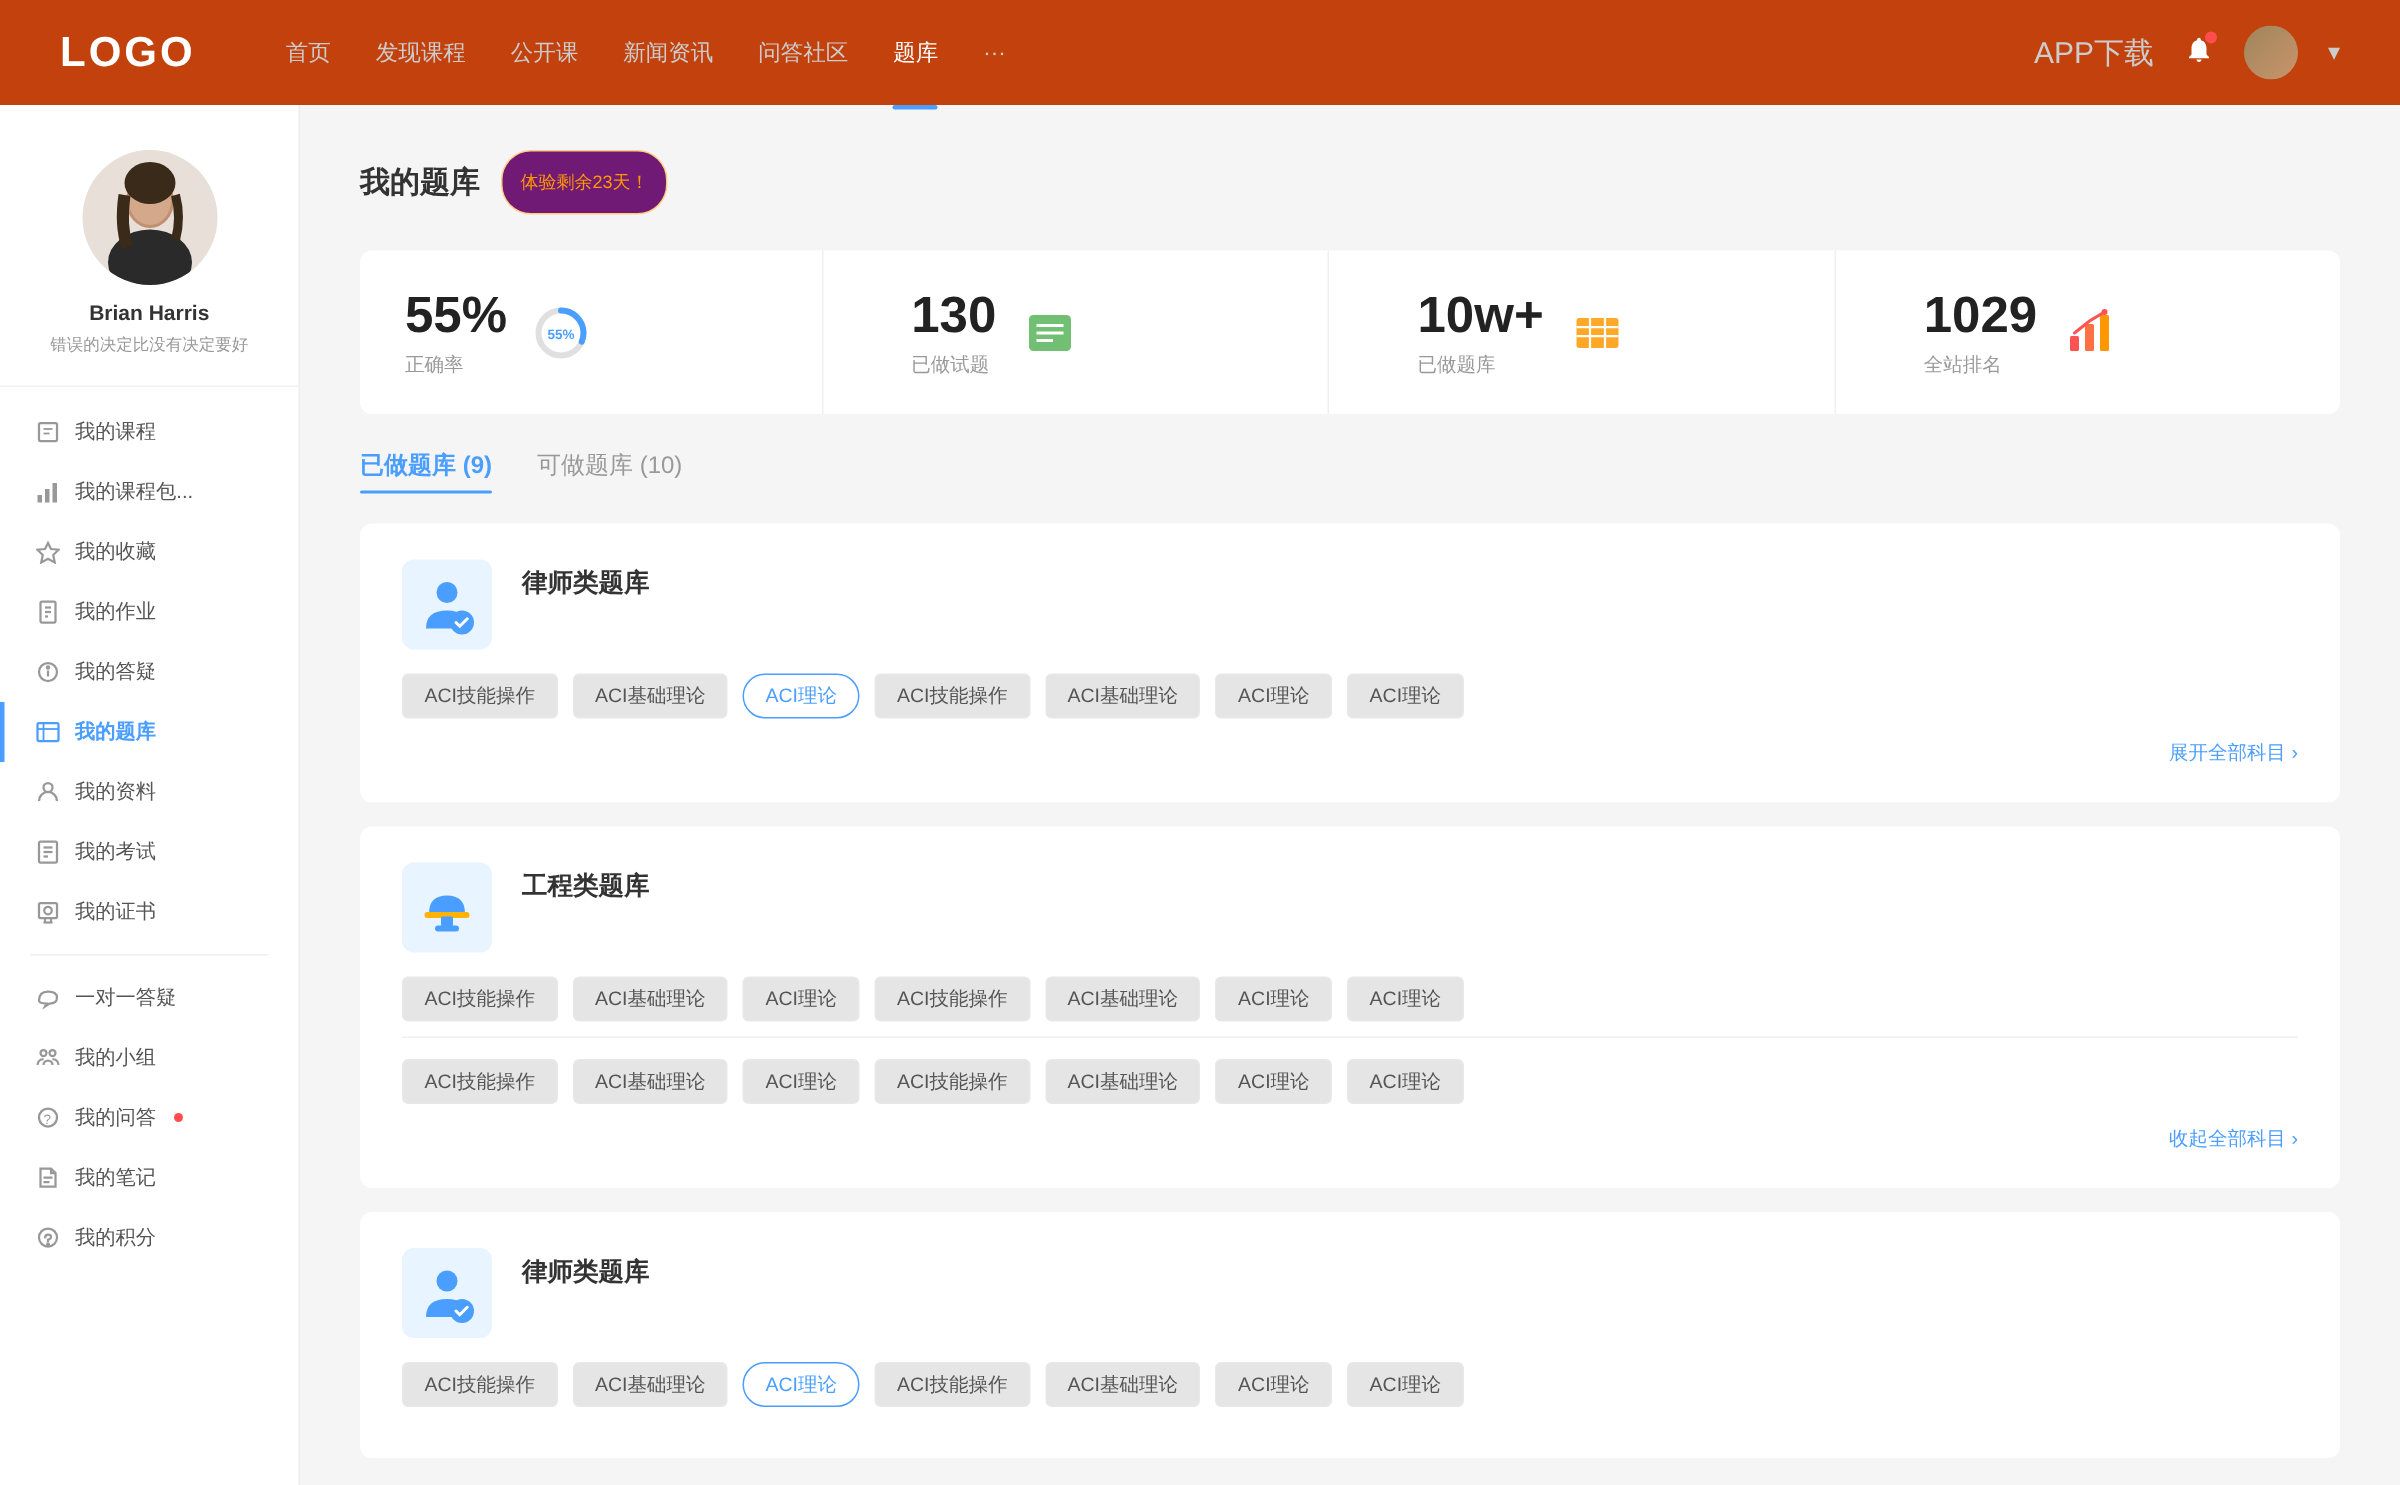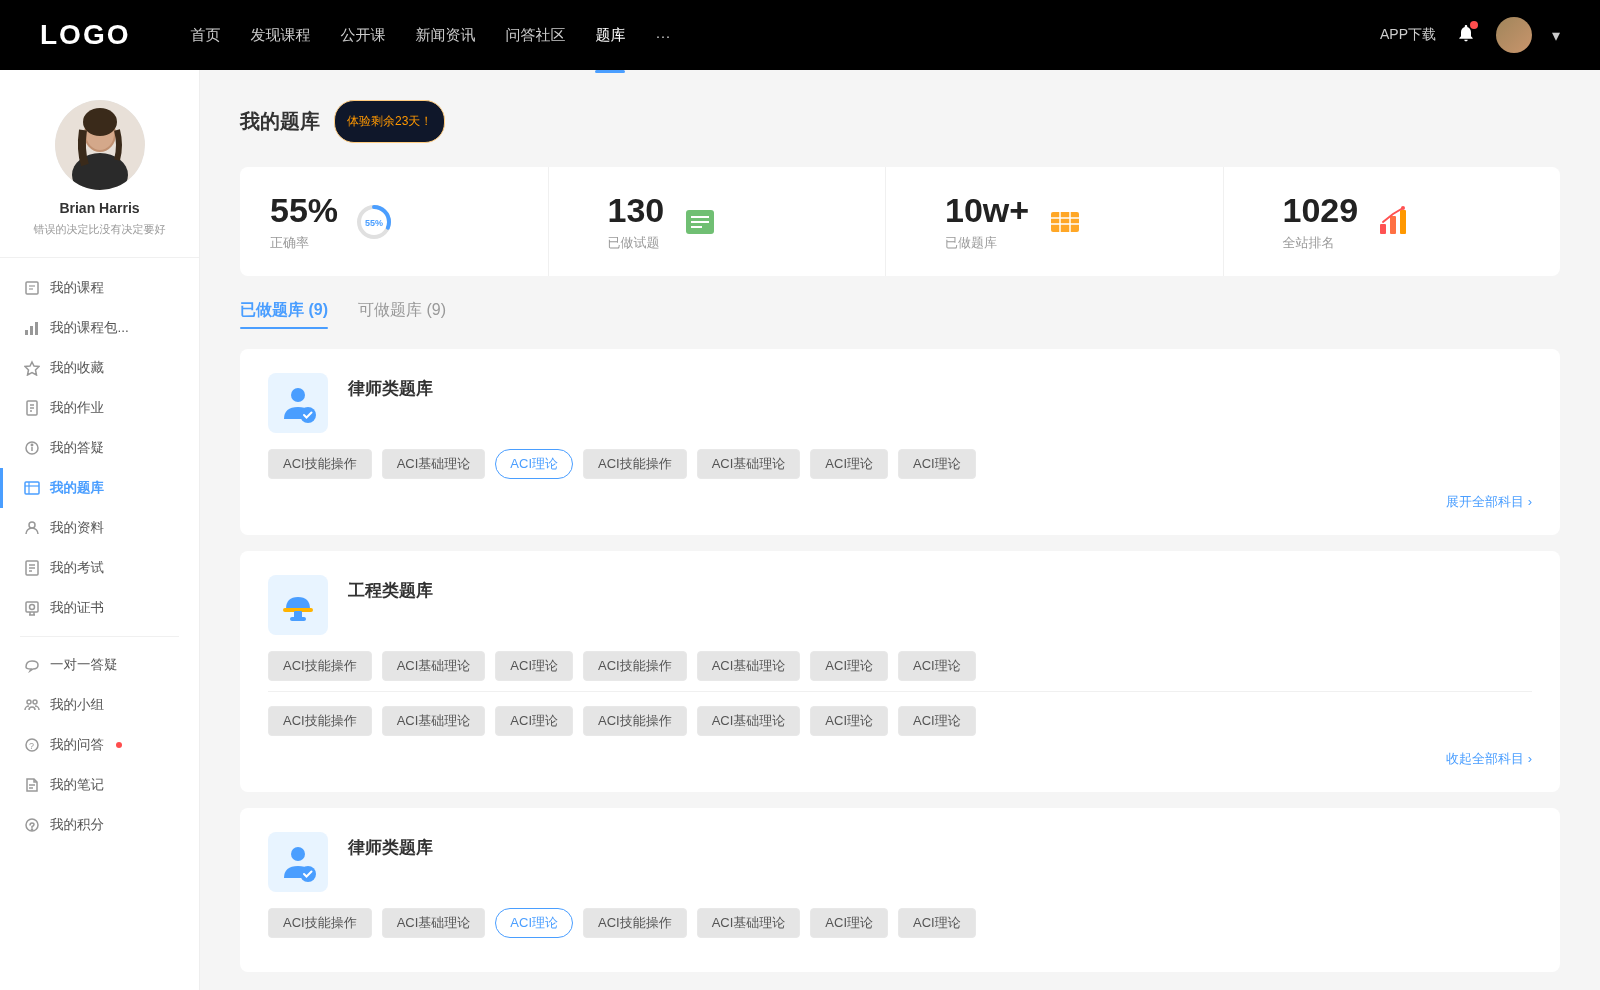--- a/index.html
+++ b/index.html
@@ -1,20 +1,20 @@
 <!DOCTYPE html>
 <html><head>
   <meta charset="utf-8">
   <style>
     * { box-sizing: border-box; margin: 0; padding: 0; }
     body { font-family: -apple-system, BlinkMacSystemFont, 'PingFang SC', 'Microsoft YaHei', sans-serif; background: #f5f5f5; color: #333; }
 
     
     .navbar {
-      background: #000000;
+      background: #c2410c;
       height: 70px;
       display: flex;
       align-items: center;
       padding: 0 40px;
       position: fixed;
       top: 0; left: 0; right: 0;
       z-index: 100;
     }
     .navbar .logo {
       color: white;
@@ -49,21 +49,21 @@
       border-radius: 2px;
     }
     .nav-right {
       display: flex;
       align-items: center;
       gap: 20px;
       color: white;
     }
     .nav-app-download {
       color: #ccc;
-      font-size: 14px;
+      font-size: 20px;
       cursor: pointer;
     }
     .nav-bell {
       position: relative;
       cursor: pointer;
     }
     .nav-bell-dot {
       position: absolute;
       top: -2px;
       right: -2px;
@@ -196,21 +196,21 @@
       align-items: center;
       gap: 14px;
       margin-bottom: 24px;
     }
     .page-title {
       font-size: 20px;
       font-weight: 600;
       color: #333;
     }
     .trial-badge {
-      background: #0f172a;
+      background: #701a75;
       color: #ff9800;
       font-size: 12px;
       padding: 12px 12px;
       border-radius: 20px;
       border: 1px solid #ffcc80;
       text-align: center;
     }
 
     
     .stats-row {
@@ -572,21 +572,21 @@
             <rect x="24" y="6" width="6" height="24" fill="#FF9800" rx="1"></rect>
             <polyline points="7,18 17,10 27,4" stroke="#FF5252" stroke-width="2" fill="none" stroke-linecap="round"></polyline>
             <circle cx="27" cy="4" r="2" fill="#FF5252"></circle>
           </svg>
         </div>
       </div>
     </div>
 
     <div class="tabs-row">
       <span class="tab-item active">已做题库 (9)</span>
-      <span class="tab-item">可做题库 (9)</span>
+      <span class="tab-item">可做题库 (10)</span>
     </div>
 
     <div class="qbank-card">
       <div class="qbank-header">
         <div class="qbank-icon-wrap">
           <svg width="44" height="44" viewBox="0 0 44 44">
             <circle cx="22" cy="14" r="7" fill="#4a9eff"></circle>
             <path d="M8 38 Q8 26 22 26 Q36 26 36 38" fill="#4a9eff"></path>
 
             <circle cx="32" cy="34" r="8" fill="#4a9eff"></circle>

